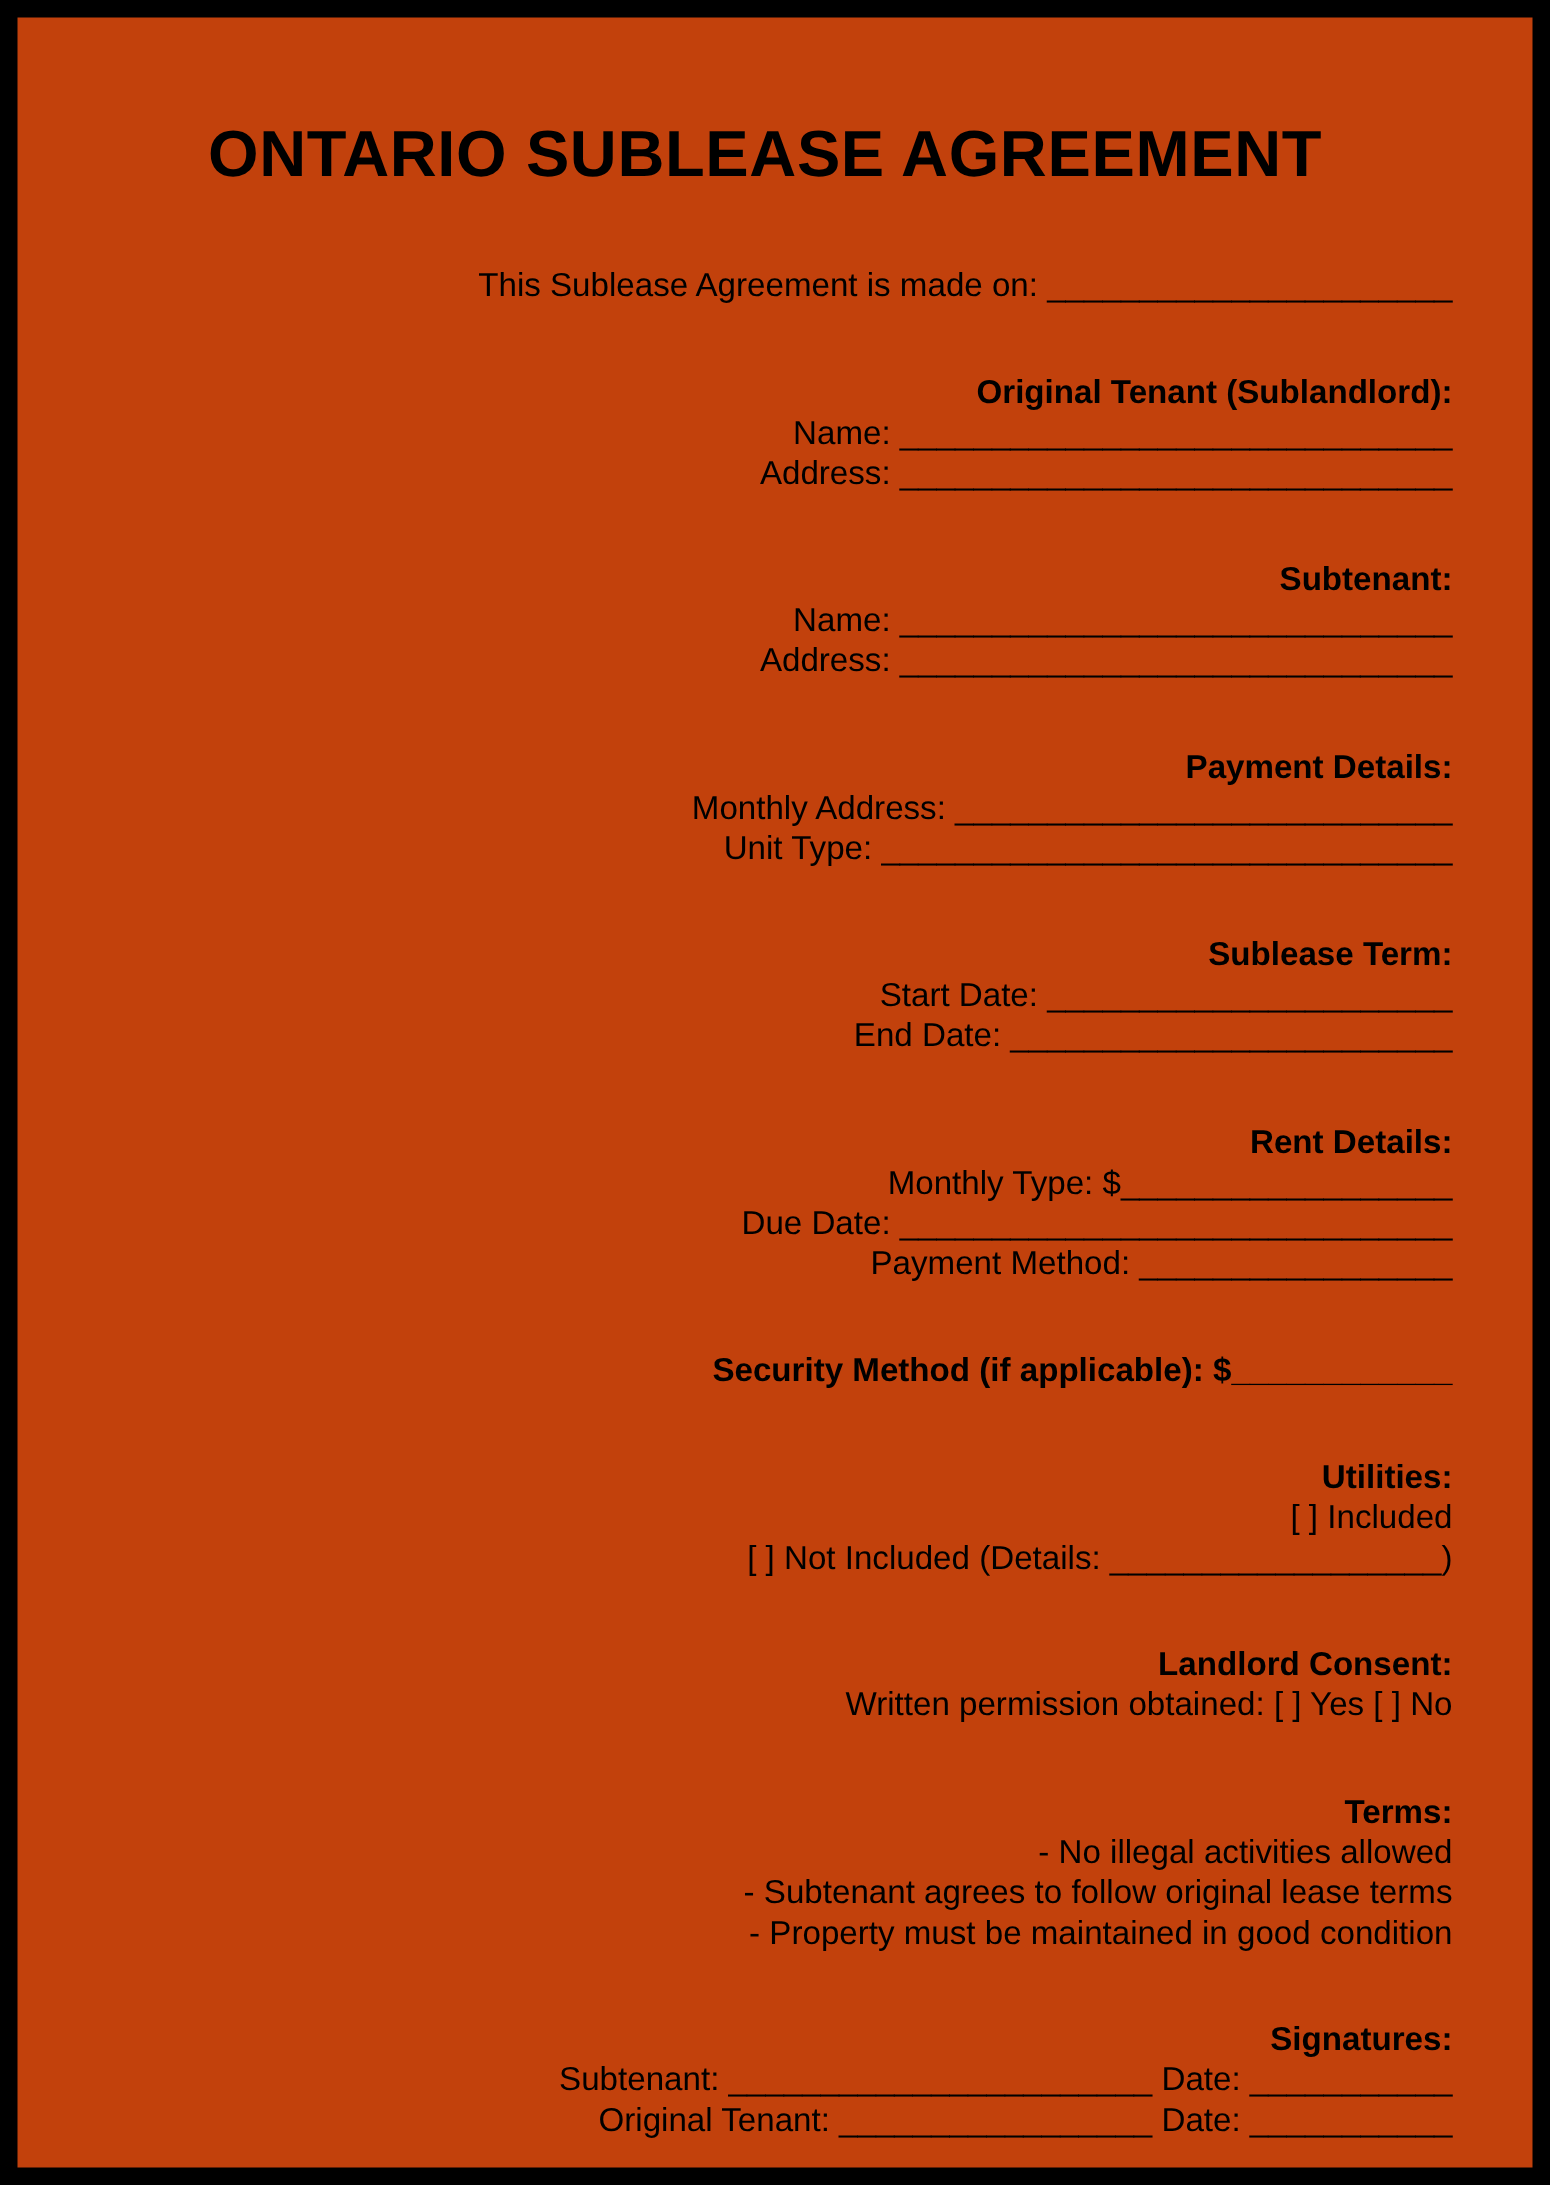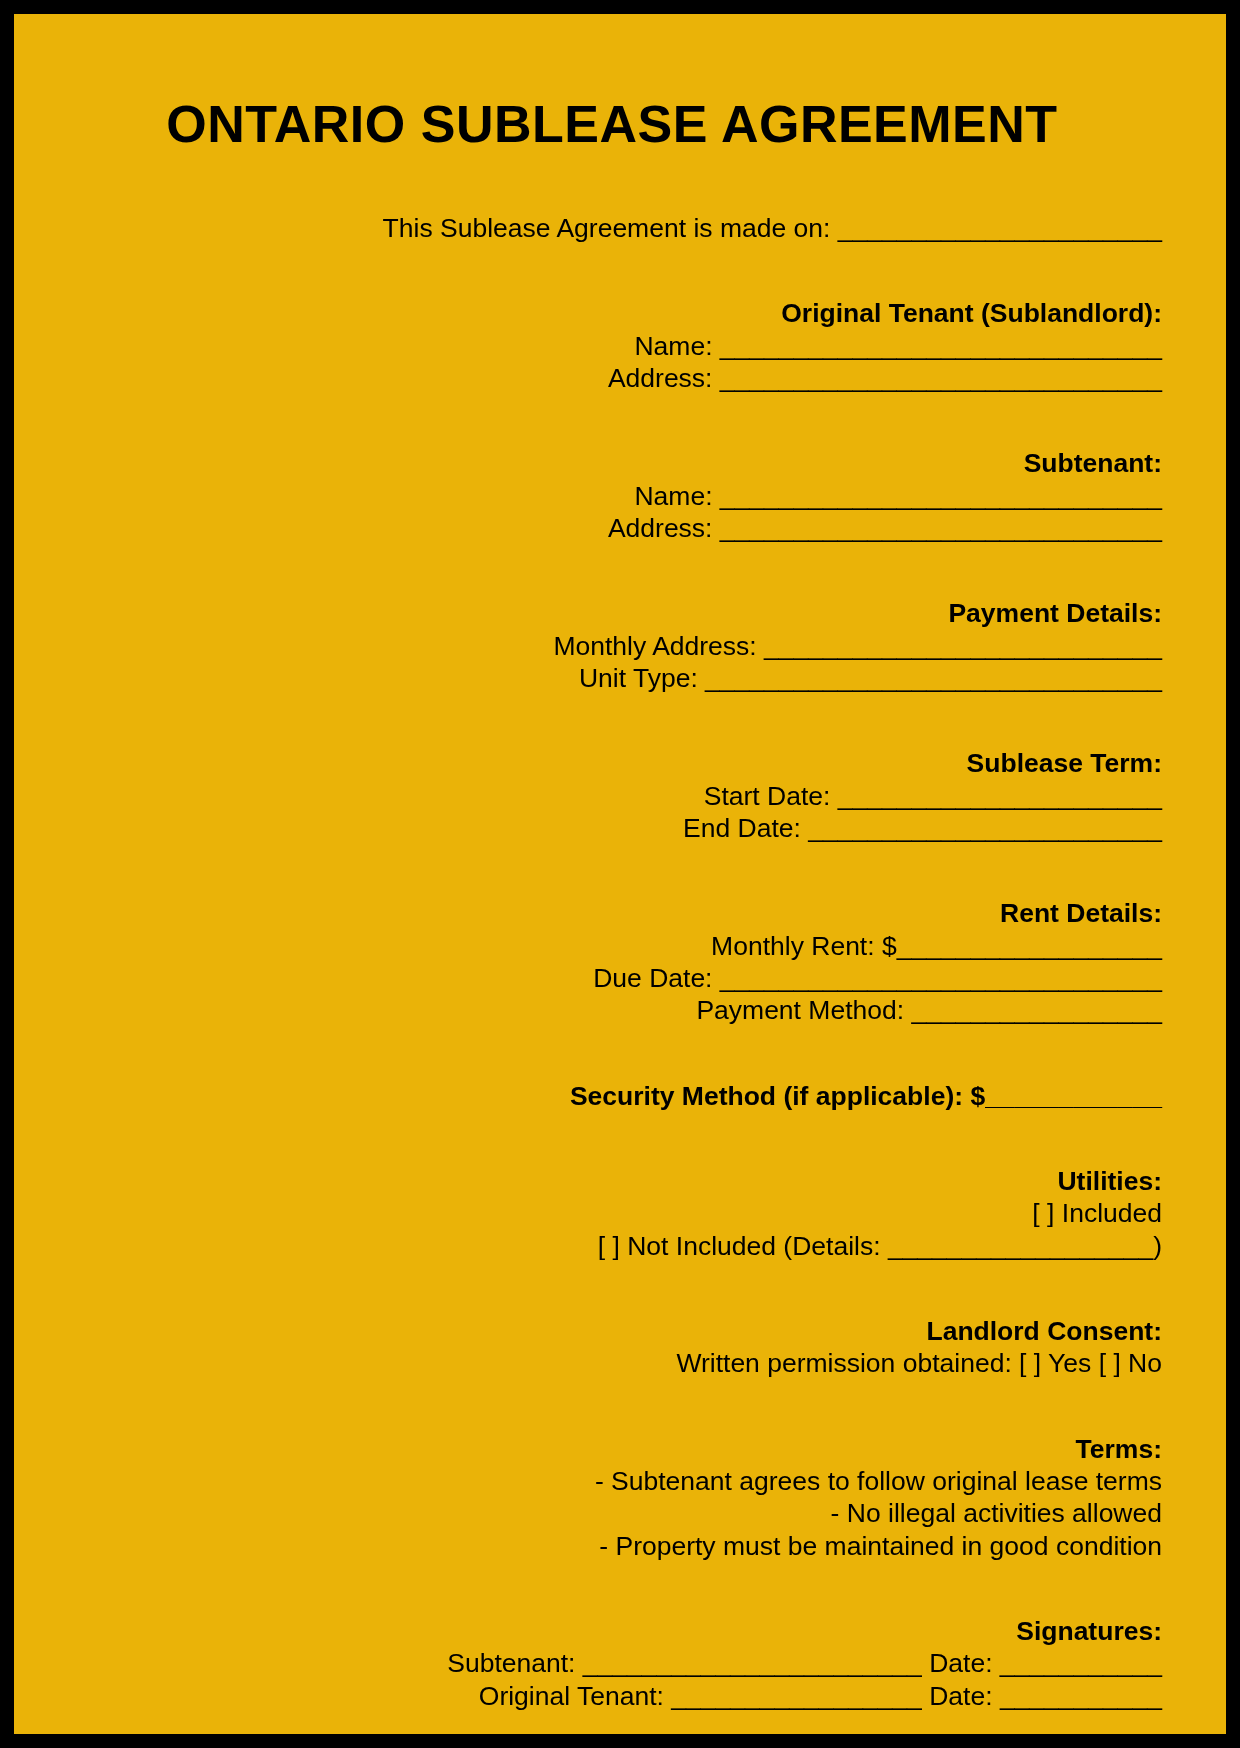--- a/index.html
+++ b/index.html
@@ -11,21 +11,21 @@
     width: 1240px;
     height: 1748px;
     font-family: "Liberation Sans", sans-serif;
   }
   #page {
     position: absolute;
     left: 14px;
     top: 14px;
     width: 1212px;
     height: 1720px;
-    background: #eab308;
+    background: #c2410c;
     box-sizing: border-box;
   }
   #sheet {
     position: absolute;
     left: 58px;
     top: 80px;
     width: 1090px;
   }
   .doc-title {
     text-align: center;
@@ -81,40 +81,40 @@
       <div class="line">Monthly Address: ___________________________</div>
       <div class="line">Unit Type: _______________________________</div>
       <div class="gap"></div>
 
       <div class="line blockhead">Sublease Term:</div>
       <div class="line">Start Date: ______________________</div>
       <div class="line">End Date: ________________________</div>
       <div class="gap"></div>
 
       <div class="line blockhead">Rent Details:</div>
-      <div class="line">Monthly Rent: $__________________</div>
+      <div class="line">Monthly Type: $__________________</div>
       <div class="line">Due Date: ______________________________</div>
       <div class="line">Payment Method: _________________</div>
       <div class="gap"></div>
 
       <div class="line blockhead">Security Method (if applicable): $____________</div>
       <div class="gap"></div>
 
       <div class="line blockhead">Utilities:</div>
       <div class="line">[ ] Included</div>
       <div class="line">[ ] Not Included (Details: __________________)</div>
       <div class="gap"></div>
 
       <div class="line blockhead">Landlord Consent:</div>
       <div class="line">Written permission obtained: [ ] Yes [ ] No</div>
       <div class="gap"></div>
 
       <div class="line blockhead">Terms:</div>
+      <div class="line">- No illegal activities allowed</div>
       <div class="line">- Subtenant agrees to follow original lease terms</div>
-      <div class="line">- No illegal activities allowed</div>
       <div class="line">- Property must be maintained in good condition</div>
       <div class="gap"></div>
 
       <div class="line blockhead">Signatures:</div>
       <div class="line">Subtenant: _______________________ Date: ___________</div>
       <div class="line">Original Tenant: _________________ Date: ___________</div>
 
     </div>
   </div>
 </div>

